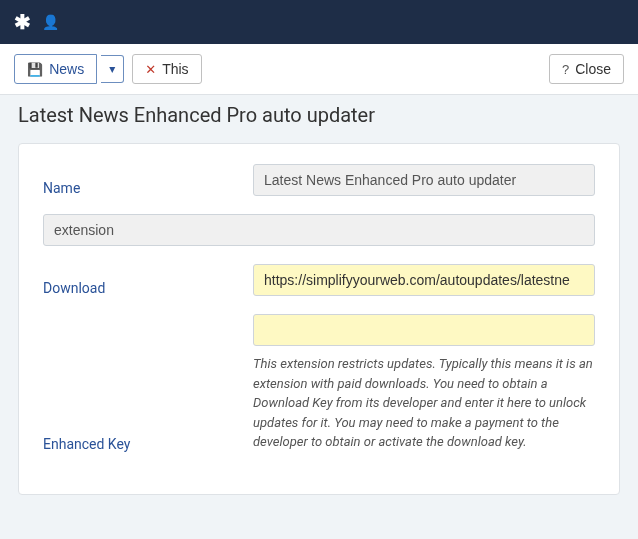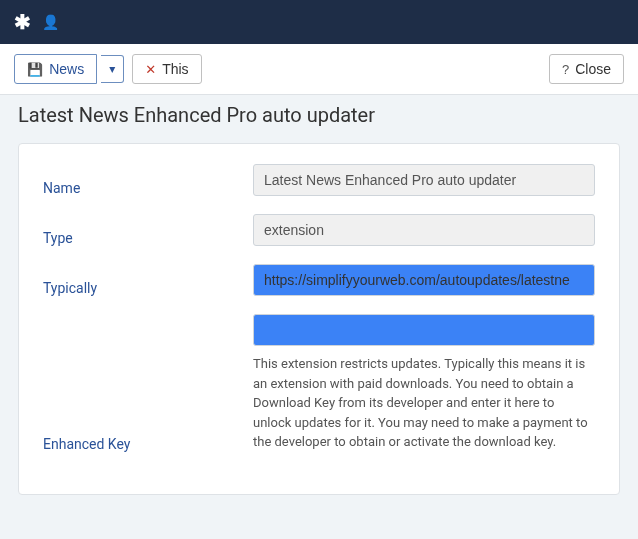--- a/index.html
+++ b/index.html
@@ -131,40 +131,41 @@
       color: #2a5298;
       font-size: 14px;
     }
     .form-control {
       flex: 1;
       padding: 7px 10px;
       border: 1px solid #ced4da;
       border-radius: 3px;
       font-size: 14px;
       color: #333;
-      background: #3b82f6;
+      background: #fef9c3;
       outline: none;
       width: 100%;
     }
     .form-control-readonly {
       background: #f0f0f0;
       color: #555;
       cursor: default;
     }
 
     .download-key-section {
       flex: 1;
       display: flex;
       flex-direction: column;
       gap: 8px;
     }
     .download-key-help {
       font-size: 13px;
       color: #555;
       line-height: 1.5;
+      font-style: italic;
     }
 
     
     .icon-save { color: #2a7a2a; font-size: 13px; }
     .icon-close { color: #c0392b; font-size: 13px; }
     .icon-help { color: #555; font-size: 13px; }
   </style>
 </head>
 <body>
 
@@ -199,26 +200,25 @@
   <h1 class="page-title">Latest News Enhanced Pro auto updater</h1>
 
   <div class="form-card">
 
     <div class="form-row">
       <label class="form-label">Name</label>
       <input class="form-control form-control-readonly" type="text" readonly="" value="Latest News Enhanced Pro auto updater" style="">
     </div>
 
     <div class="form-row">
-      <label class="form-label">Type</label>
       <input class="form-control form-control-readonly" type="text" readonly="" value="extension" style="">
     </div>
 
     <div class="form-row">
-      <label class="form-label">Typically</label>
+      <label class="form-label">Download</label>
       <input class="form-control" type="text" value="https://simplifyyourweb.com/autoupdates/latestne" style="">
     </div>
 
     <div class="form-row">
       <label class="form-label">Enhanced Key</label>
       <div class="download-key-section">
         <input class="form-control" type="text" value="" style="">
         <p class="download-key-help">This extension restricts updates. Typically this means it is an extension with paid downloads. You need to obtain a Download Key from its developer and enter it here to unlock updates for it. You may need to make a payment to the developer to obtain or activate the download key.</p>
       </div>
     </div>

